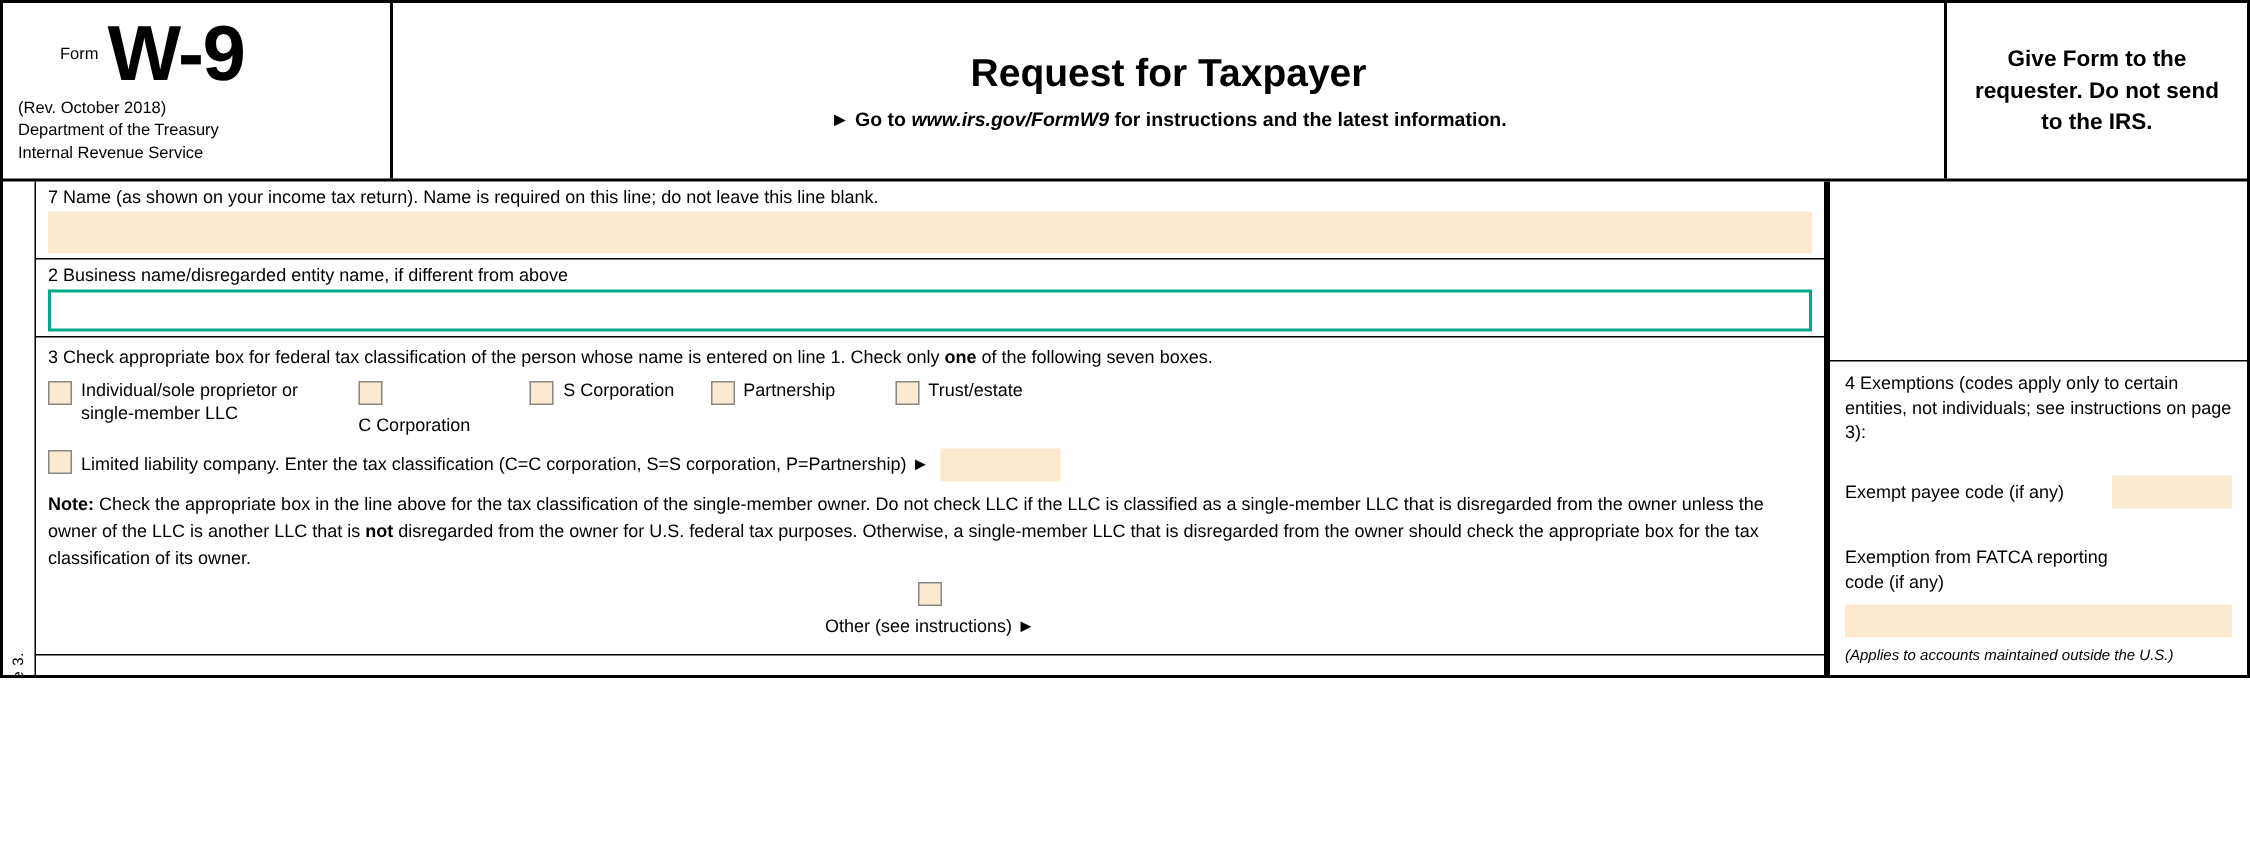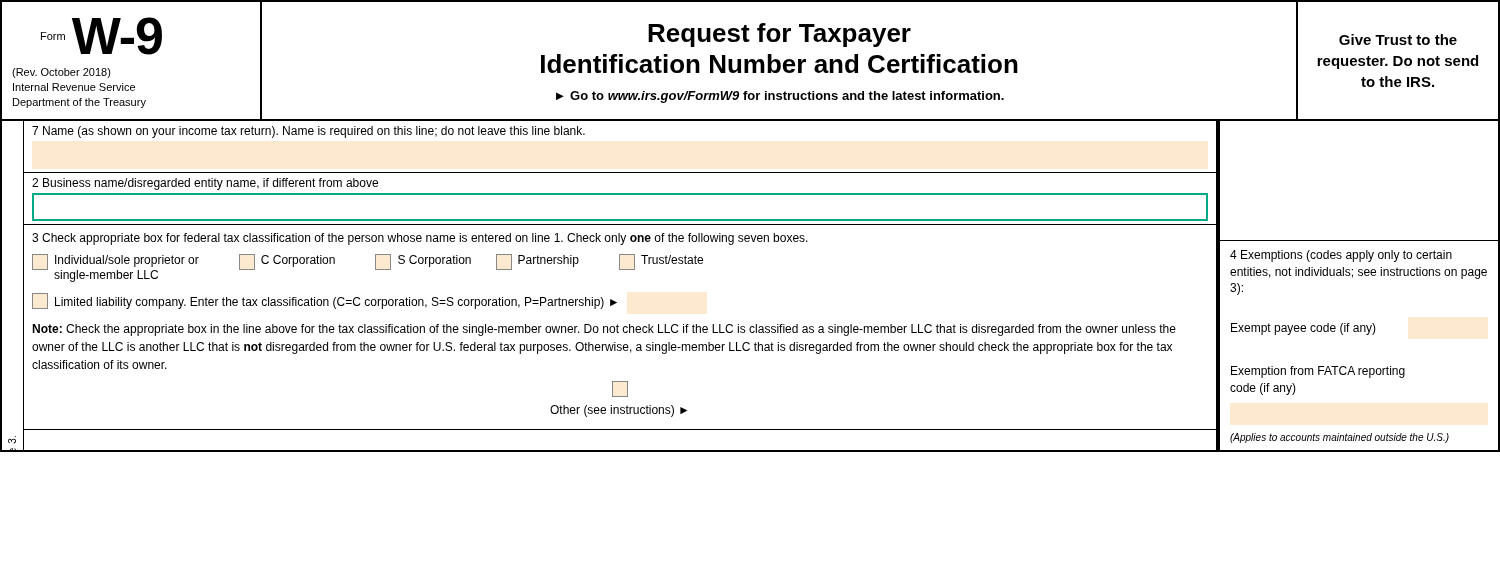--- a/index.html
+++ b/index.html
@@ -343,39 +343,38 @@
 
   <div class="header">
 
     <div class="header-left">
       <div class="form-label-row">
         <span class="form-word">Form</span>
         <span class="w9-title">W-9</span>
       </div>
       <div class="rev-date">(Rev. October 2018)</div>
       <div class="dept-info">
+        <div>Department of the Treasury</div>
         <div>Internal Revenue Service</div>
-        <div>Department of the Treasury</div>
       </div>
     </div>
 
     <div class="header-center">
       <div class="main-title">
         <div>Request for Taxpayer</div>
-        <div>Identification Number and Certification</div>
       </div>
       <div class="irs-link">
         <span>► Go to</span>
         <em><span>www.irs.gov/FormW9</span></em>
         <span>for instructions and the latest information.</span>
       </div>
     </div>
 
     <div class="header-right">
-      <div class="give-form-text">Give Trust to the requester. Do not send to the IRS.</div>
+      <div class="give-form-text">Give Form to the requester. Do not send to the IRS.</div>
     </div>
 
   </div>
 
   <div class="body-section">
 
     <div class="side-label">
       <div class="side-label-text">Print or type.     Specific Instructions on page 3.</div>
     </div>
 
@@ -398,21 +397,21 @@
 
         <div class="checkboxes-row">
           <div class="checkbox-item">
             <div class="checkbox-box"></div>
             <div class="checkbox-label">
               <div>Individual/sole proprietor or</div>
               <div>single-member LLC</div>
             </div>
           </div>
 
-          <div class="checkbox-item" style="margin-left:20px;">
+          <div class="checkbox-item" style="margin-left:20px;flex-direction:column;">
             <div class="checkbox-box"></div>
             <div class="checkbox-label">
               <div>C Corporation</div>
             </div>
           </div>
 
           <div class="checkbox-item" style="margin-left:20px;">
             <div class="checkbox-box"></div>
             <div class="checkbox-label">
               <div>S Corporation</div>

